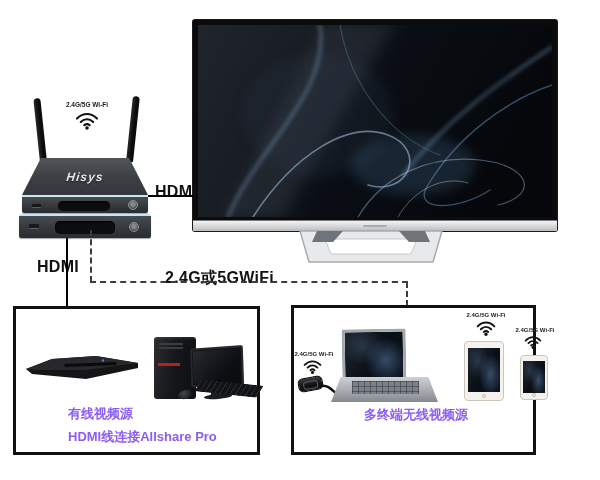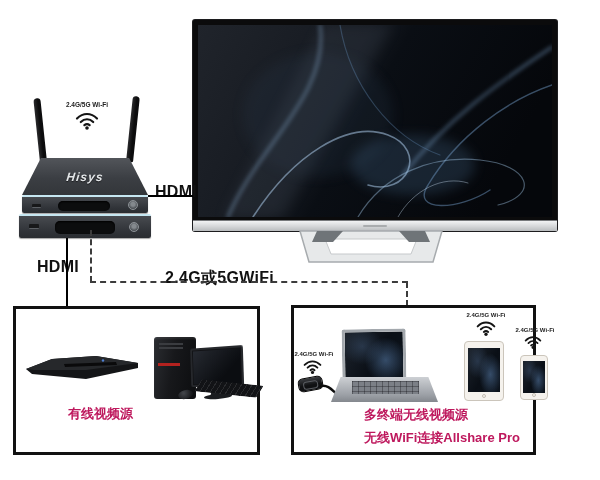--- a/index.html
+++ b/index.html
@@ -48,21 +48,21 @@
   .conn-label { font-size:16px; font-weight:bold; color:#111; letter-spacing:.3px; white-space:nowrap; }
 
   
   .wifi { display:block; }
   .wifi-label { font-size:6.5px; font-weight:bold; color:#222; text-align:center; white-space:nowrap; }
 
   
   .src-box { border:3px solid #111; background:#fff; }
   .box-wired { left:13px; top:306px; width:247px; height:149px; }
   .box-wireless { left:291px; top:305px; width:245px; height:150px; }
-  .box-title { position:absolute; font-size:13px; font-weight:bold; color:#be185d; white-space:nowrap; }
+  .box-title { position:absolute; font-size:13px; font-weight:bold; color:#8b5cf6; white-space:nowrap; }
 
   
   .fractal { background:
     radial-gradient(60% 80% at 70% 60%, rgba(96,136,185,.5), rgba(20,35,55,0) 60%),
     radial-gradient(55% 60% at 30% 30%, rgba(80,110,150,.35), rgba(0,0,0,0) 65%),
     linear-gradient(120deg,#1d242d,#0a0f16 55%,#0c131c); }
 
   
   .dvd { left:8px; top:44px; width:116px; height:30px; }
   .tower { left:138px; top:28px; width:42px; height:62px; border-radius:3px;
@@ -201,20 +201,21 @@
       <div class="tower-accent"></div>
     </div>
     <div class="abs monitor">
       <div class="monitor-screen"></div>
     </div>
     <div class="abs monitor-stand"></div>
     <div class="abs monitor-base"></div>
     <div class="abs keyboard"></div>
     <div class="abs mouse"></div>
     <div class="box-title" style="left:52px; top:96px;">有线视频源</div>
+    <div class="box-title" style="left:52px; top:119px;">HDMI线连接Allshare Pro</div>
   </div>
 
   <div class="abs src-box box-wireless">
 
     <div class="abs wifi-label" style="left:-1px; top:43px; width:42px; font-size:6px;">2.4G/5G Wi-Fi</div>
     <svg class="abs wifi" style="left:9px; top:51px;" width="19" height="15" viewBox="0 0 24 19">
       <g stroke="#141414" stroke-width="2.4" fill="none" stroke-linecap="round">
         <path d="M2,7.5 C8,1.5 16,1.5 22,7.5"></path>
         <path d="M5.8,11 C9.5,7.3 14.5,7.3 18.2,11"></path>
         <path d="M9.4,14.2 C11,12.8 13,12.8 14.6,14.2"></path>
@@ -253,16 +254,15 @@
         <path d="M9.4,14.2 C11,12.8 13,12.8 14.6,14.2"></path>
       </g>
       <circle cx="12" cy="17" r="2" fill="#141414"></circle>
     </svg>
     <div class="abs phone">
       <div class="scr fractal"></div>
       <div class="home-dot"></div>
     </div>
 
     <div class="box-title" style="left:70px; top:98px;">多终端无线视频源</div>
-    <div class="box-title" style="left:70px; top:121px;">无线WiFi连接Allshare Pro</div>
   </div>
 
 </div>
 
 </body></html>

